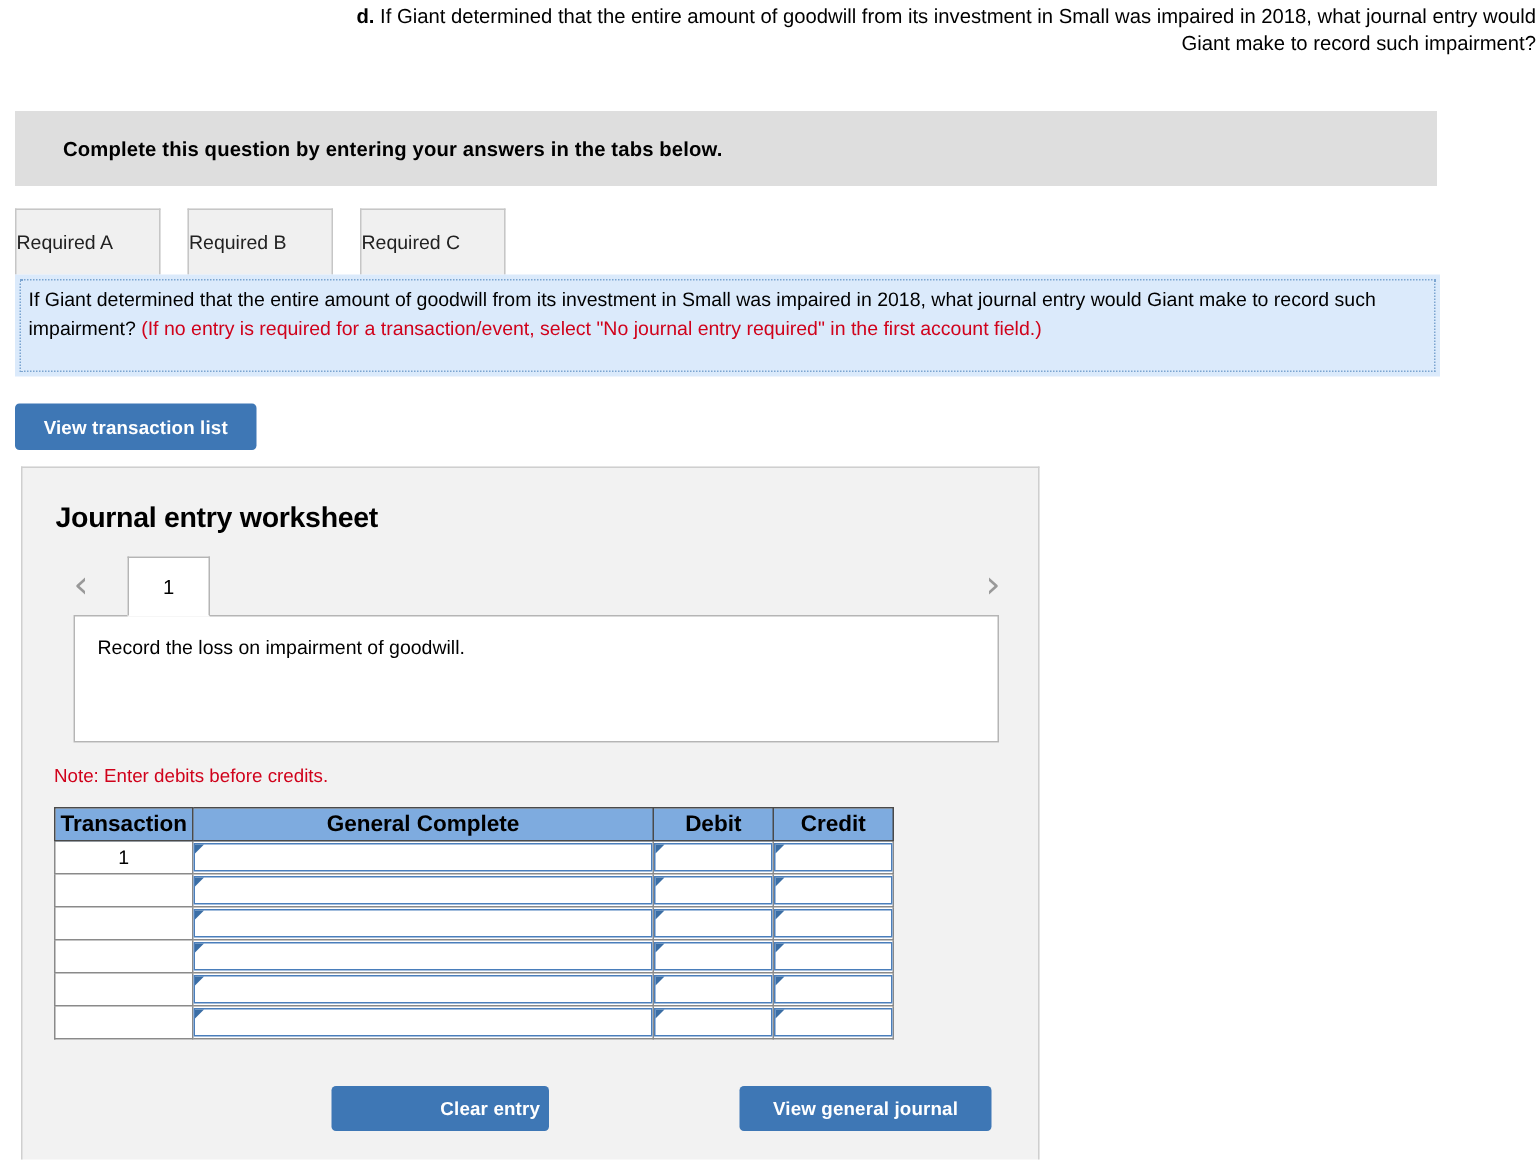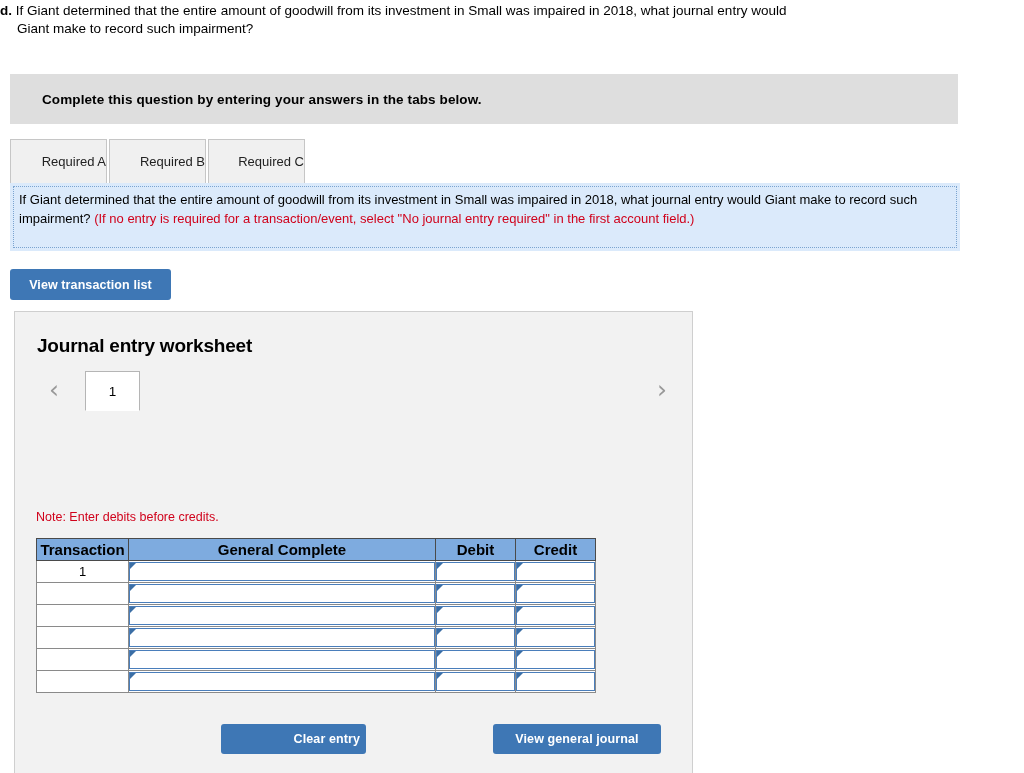--- a/index.html
+++ b/index.html
@@ -8,23 +8,24 @@
     width: 1024px; height: 773px;
     background: #ffffff;
     font-family: "Liberation Sans", sans-serif;
     color: #000;
     overflow: hidden;
   }
 
   
   .question {
     position: absolute;
-    left: 0; top: 2px; width: 1000px;
+    left: 24px; top: 2px; width: 1000px;
     font-size: 13.5px;
     line-height: 18px;
+    text-align: right;
   }
   .question .q-letter { font-weight: bold; }
   .question .q-body { }
   .q-line2 { margin-left: 17px; }
 
   
   .instruct-bar {
     position: absolute;
     left: 10px; top: 74px;
     width: 948px; height: 50px;
@@ -47,24 +48,24 @@
     display: flex;
     align-items: stretch;
   }
   .tab {
     width: 97px;
     border: 1px solid #c6c6c6;
     border-bottom: none;
     background: #f0f0f0;
     display: flex;
     align-items: center;
-    justify-content: flex-end;
+    justify-content: flex-start;
     font-size: 13px;
     color: #222;
-    margin-right: 2px;
+    margin-right: 18px;
     position: relative;
   }
   .tab.active {
     background: #ffffff;
     border-color: #a9a9a9;
     z-index: 3;
   }
 
   
   .req-panel {
@@ -281,20 +282,23 @@
   <div class="ws-title">Journal entry worksheet</div>
 
   <div class="pager">
     <div class="arrow arrow-prev">‹</div>
     <div class="page-tab">
       <span>1</span>
     </div>
     <div class="arrow arrow-next">›</div>
   </div>
 
+  <div class="desc-box">
+    <span>Record the loss on impairment of goodwill.</span>
+  </div>
 
   <div class="note">Note: Enter debits before credits.</div>
 
   <table class="jtable">
     <thead>
       <tr>
         <th class="col-tx">Transaction</th>
         <th class="col-gj">General Complete</th>
         <th class="col-db">Debit</th>
         <th class="col-cr">Credit</th>

